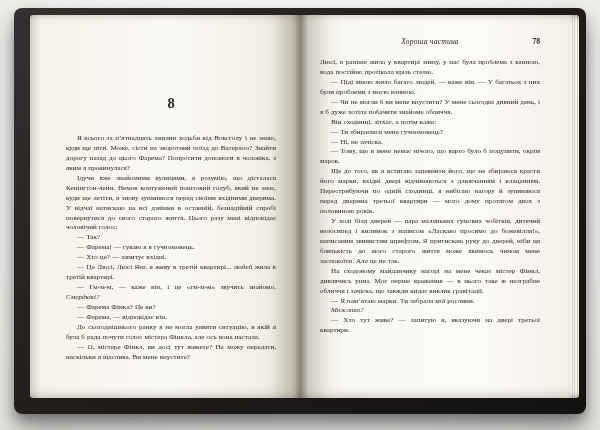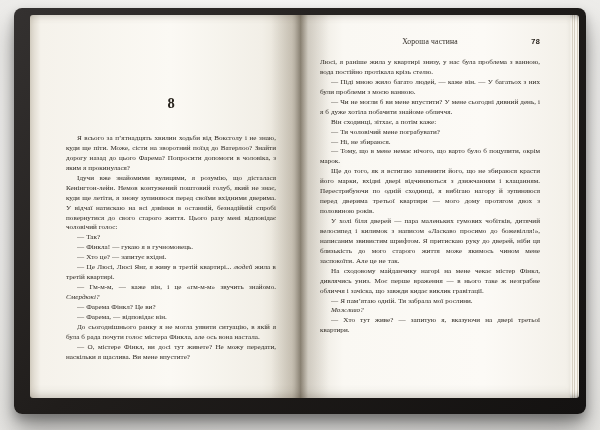--- a/index.html
+++ b/index.html
@@ -36,22 +36,22 @@
 
   .left-content  { position:absolute; inset:0; padding:80px 24px 6px 36px; overflow:hidden; }
   .right-content { position:absolute; inset:0; padding:22px 30px 6px 20px; overflow:hidden; }
 
   .chapter-number { text-align:center; font-weight:bold; font-size:14.5px;
                     color:#2a251f; margin-bottom:22px; }
 
   .running-header { display:flex; align-items:baseline; font-size:7.6px;
                     color:#2c2721; margin-bottom:12px; }
   .rh-spacer { flex:1 1 0; }
-  .rh-title  { letter-spacing:.2px; }
-  .rh-right  { flex:1 1 0; text-align:right; font-weight:bold;font-family:Liberation Mono, monospace; }
+  .rh-title  { font-style:italic; letter-spacing:.2px; }
+  .rh-right  { flex:1 1 0; text-align:right; font-weight:bold; }
 
   .body { font-size:7.15px; line-height:1.39; text-align:justify;
           color:#2d2822; word-spacing:.2px; }
   .body p { margin:0; }
   .body p.indent { text-indent:11px; }
   .body p.italic { font-style:italic; }
 </style>
 </head>
 <body>
 
@@ -59,21 +59,21 @@
   <div class="book">
     <div class="pages">
 
       <div class="page left">
         <div class="left-content">
           <div class="chapter-number">8</div>
           <div class="body">
               <p class="indent ">Я всього за п’ятнадцять хвилин ходьби від Воксголу і не знаю, куди ще піти. Може, сісти на зворотний поїзд до Ватерлоо? Знайти дорогу назад до цього Фарема? Попросити допомоги в чоловіка, з яким я прокинулася?</p>
               <p class="indent ">Ідучи вже знайомими вулицями, я розумію, що дісталася Кенінгтон-лейн. Немов контужений поштовий голуб, який не знає, куди ще летіти, я знову зупиняюся перед своїми вхідними дверима. У відчаї натискаю на всі дзвінки в останній, безнадійній спробі повернутися до свого старого життя. Цього разу мені відповідає чоловічий голос:</p>
               <p class="indent ">— Так?</p>
-              <p class="indent ">— Фінкла! — гукаю я в гучномовець.</p>
+              <p class="indent ">— Фарема! — гукаю я в гучномовець.</p>
               <p class="indent ">— Хто це? — запитує вхідні.</p>
               <p class="indent ">— Це Люсі, Люсі Янг, я живу в третій квартирі... <i>людей</i> жила в третій квартирі.</p>
               <p class="indent ">— Гм-м-м, — каже він, і це «гм-м-м» звучить знайомо. <i>Смердюкі?</i></p>
               <p class="indent ">— Фарема Фінкл? Це ви?</p>
               <p class="indent ">— Фарема, — відповідає він.</p>
               <p class="indent ">До сьогоднішнього ранку я не могла уявити ситуацію, в якій я була б рада почути голос містера Фінкла, але ось вона настала.</p>
               <p class="indent ">— О, містере Фінкл, ви досі тут живете? Не можу передати, наскільки я щаслива. Ви мене впустите?</p>
             </div>
         </div>
       </div>
@@ -83,27 +83,27 @@
           <div class="running-header">
             <span class="rh-spacer"></span>
             <span class="rh-title">Хороша частина</span>
             <span class="rh-right">78</span>
           </div>
           <div class="body">
               <p class="">Люсі, я раніше жила у квартирі знизу, у нас була проблема з ванною, вода постійно протікала крізь стелю.</p>
               <p class="indent ">— Піді мною жило багато людей, — каже він. — У багатьох з них були проблеми з моєю ванною.</p>
               <p class="indent ">— Чи не могли б ви мене впустити? У мене сьогодні дивний день, і я б дуже хотіла побачити знайоме обличчя.</p>
               <p class="indent ">Він сходинці, зітхає, а потім каже:</p>
-              <p class="indent ">— Ти чоловічий мене пограбувати?</p>
-              <p class="indent ">— Ні, не збираюся.</p>
+              <p class="indent ">— Ти збираєшся мене гучномовець?</p>
+              <p class="indent ">— Ні, не зачіска.</p>
               <p class="indent ">— Тому, що в мене немає нічого, що варто було б поцупити, окрім марок.</p>
               <p class="indent ">Ще до того, як я встигаю запевнити його, що не збираюся красти його марки, вхідні двері відчиняються з дзижчанням і клацанням. Перестрибуючи по одній сходинці, я вибігаю нагору й зупиняюся перед дверима третьої квартири — мого дому протягом двох з половиною років.</p>
               <p class="indent ">У холі біля дверей — пара маленьких гумових чобітків, дитячий велосипед і килимок з написом «Ласкаво просимо до божевілля!», написаним звивистим шрифтом. Я притискаю руку до дверей, ніби ця близькість до мого старого життя може якимось чином мене заспокоїти. Але це не так.</p>
               <p class="indent ">На сходовому майданчику нагорі на мене чекає містер Фінкл, дивлячись униз. Моє перше враження — в нього таке ж незграбне обличчя і зачіска, що завжди кидає виклик гравітації.</p>
-              <p class="indent ">— Я пам’ятаю одній. Ти забрала мої рослини.</p>
+              <p class="indent ">— Я пам’ятаю марки. Ти забрала мої рослини.</p>
               <p class="indent italic">Можливо?</p>
               <p class="indent ">— Хто тут живе? — запитую я, вказуючи на двері третьої квартири.</p>
             </div>
         </div>
       </div>
 
       <div class="page-edge-stack"></div>
       <div class="gutter-shadow"></div>
 
     </div>

